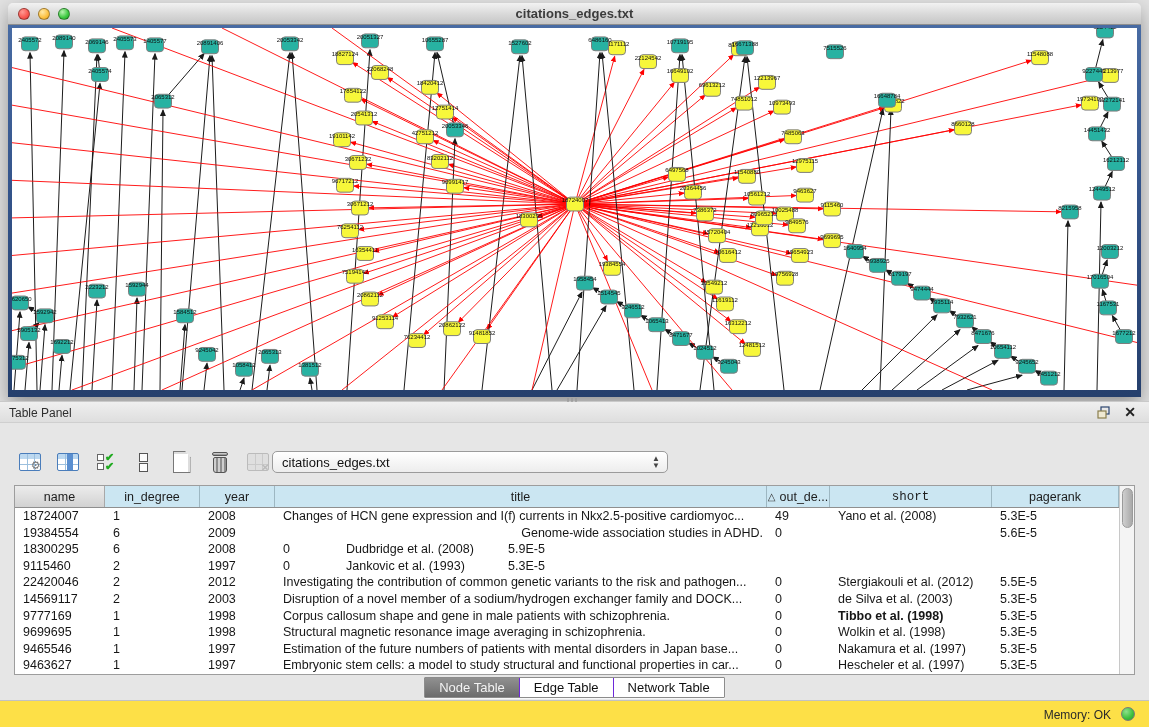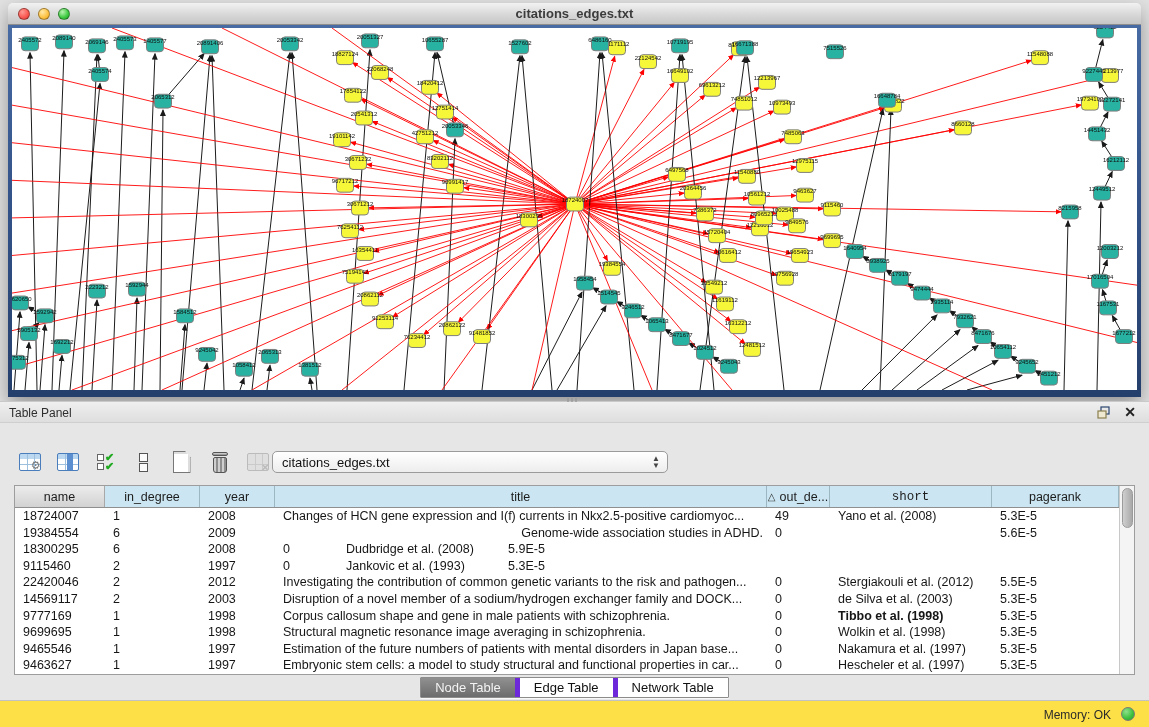--- a/index.html
+++ b/index.html
@@ -57,21 +57,21 @@
   .tbl-row { display:flex; height:16.6px; font-size:12.5px; color:#161616; cursor:default; }
   .td { padding:1px 4px 0 8px; overflow:hidden; white-space:nowrap; }
   .vscroll { width:15px; flex:none; background:#f4f4f4; border-left:1px solid #c8c8c8; position:relative; }
   .vthumb { position:absolute; left:1.5px; right:1.5px; top:2px; height:40px; border-radius:6px;
     background:linear-gradient(90deg,#cfcfcf,#a9a9a9); border:1px solid #9a9a9a; cursor:pointer; }
 
   
   .tabs-bar { position:absolute; left:0; right:0; top:275px; height:22px; display:flex; justify-content:center; }
   .seg-control { display:inline-flex; border:1px solid #8c8c8c; border-radius:1px; overflow:hidden;
     background:#fff; height:21px; box-shadow:0 1px 1px rgba(255,255,255,.8); }
-  .seg { padding:2px 14px 0 14px; font-size:13px; color:#111; cursor:pointer; border-left:5px solid #6d28d9; }
+  .seg { padding:2px 14px 0 14px; font-size:13px; color:#111; cursor:pointer; border-left:1px solid #6d28d9; }
   .seg:first-child { border-left:none; }
   .seg.selected { background:linear-gradient(180deg,#909090,#6c6c6c); color:#f3f3f3; }
 
   
   .status-bar { position:absolute; left:0; right:0; bottom:0; height:27px; background:#fde047;
     border-top:1px solid #c2c2c2; }
   .memory-label { position:absolute; right:38px; top:7px; font-size:12px; color:#2b2b2b; }
   .memory-dot { position:absolute; right:14px; top:6px; width:14px; height:14px; border-radius:50%;
     border:1px solid #7a7a7a; background:radial-gradient(circle at 35% 30%, #8ee08a, #3cbf3c 60%, #2a9c2a); cursor:pointer; }
 

